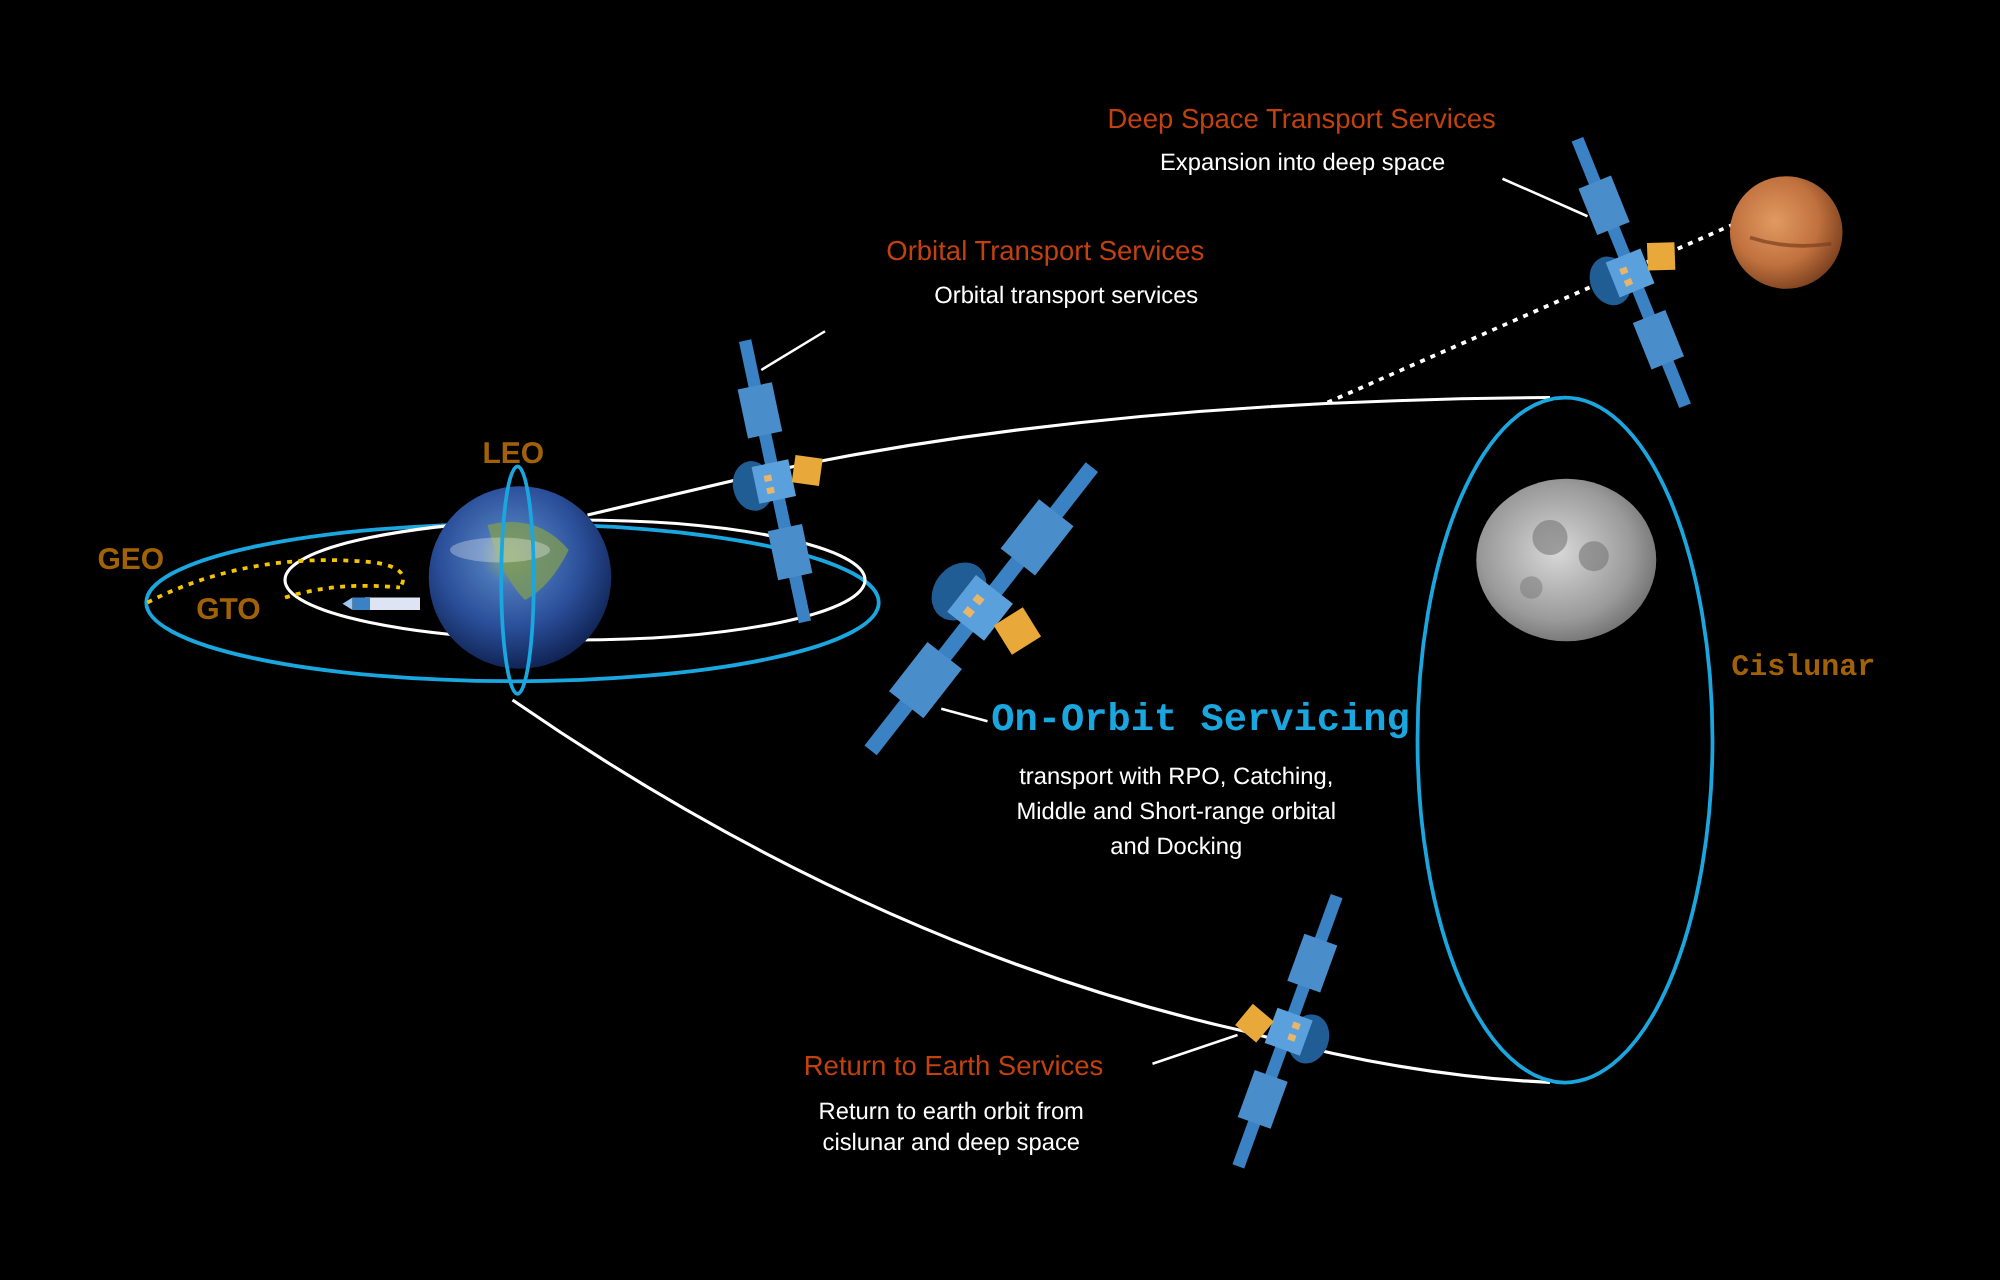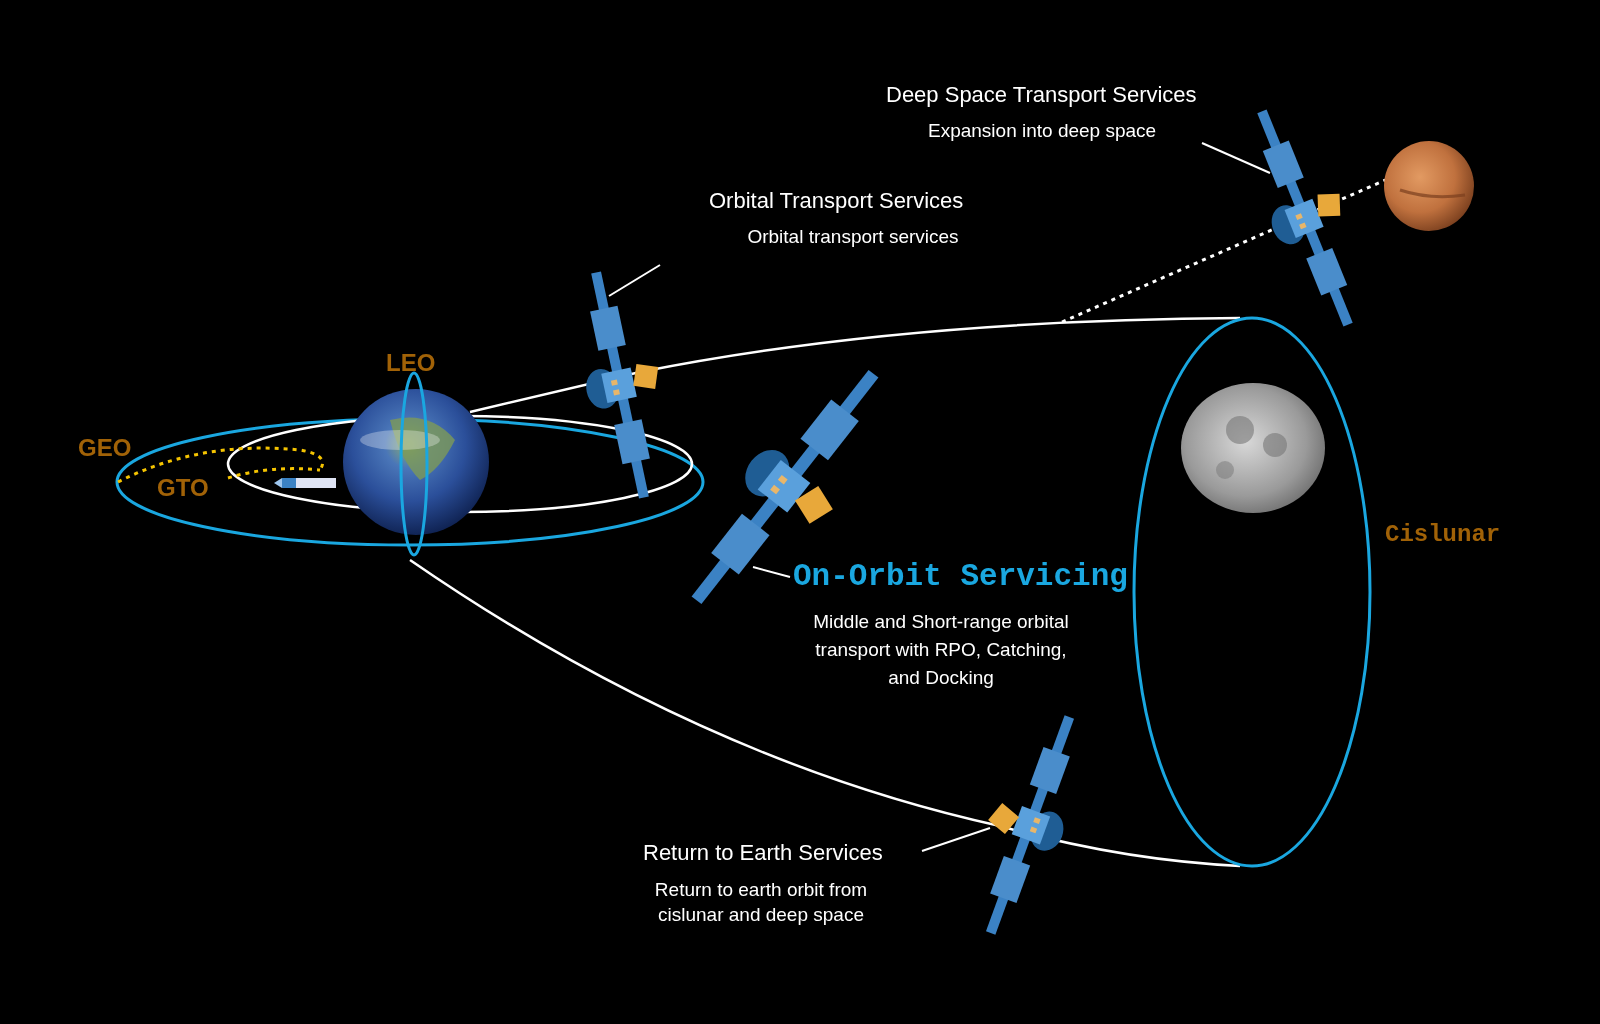--- a/index.html
+++ b/index.html
@@ -1,19 +1,19 @@
 <!DOCTYPE html>
 <html><head>
 <meta charset="utf-8">
 <style>
   html, body { margin:0; padding:0; background:#000; }
   body { width:1600px; height:1024px; position:relative; overflow:hidden; font-family:"Liberation Sans", sans-serif; }
   svg.scene { position:absolute; left:0; top:0; width:1600px; height:1024px; }
   .lbl { position:absolute; text-align:center; white-space:nowrap; }
-  .title { color:#ffffff; font-size:22px; }
+  .title { color:#c2410c; font-size:22px; }
   .desc { color:#fff; font-size:19px; line-height:25px; }
   .big { color:#1aa7e0; font-size:31px; font-weight:bold;font-family:Liberation Mono, monospace; }
   .orbit-lbl { color:#a16207; font-size:24px; font-weight:bold; position:absolute; }
 </style>
 </head>
 <body>
 
 <svg class="scene" viewBox="0 0 1600 1024">
   <defs>
     <radialGradient id="earthG" cx="45%" cy="38%" r="65%">
@@ -103,22 +103,22 @@
 <div class="lbl title" style="left:886px;top:82px;">Deep Space Transport Services</div>
 <div class="lbl desc" style="left:928px;top:118px;">Expansion into deep space</div>
 
 <div class="lbl title" style="left:709px;top:188px;">Orbital Transport Services</div>
 <div class="lbl desc" style="left:673px;top:224px;width:360px;">
   <div>Orbital transport services</div>
 </div>
 
 <div class="lbl big" style="left:793px;top:559px;">On-Orbit Servicing</div>
 <div class="lbl desc" style="left:771px;top:608px;width:340px;line-height:28px;">
+  <div>transport with RPO, Catching,</div>
   <div>Middle and Short-range orbital</div>
-  <div>transport with RPO, Catching,</div>
   <div>and Docking</div>
 </div>
 
 <div class="lbl title" style="left:643px;top:840px;">Return to Earth Services</div>
 <div class="lbl desc" style="left:631px;top:877px;width:260px;">
   <div>Return to earth orbit from</div>
   <div>cislunar and deep space</div>
 </div>
 
 </body></html>

